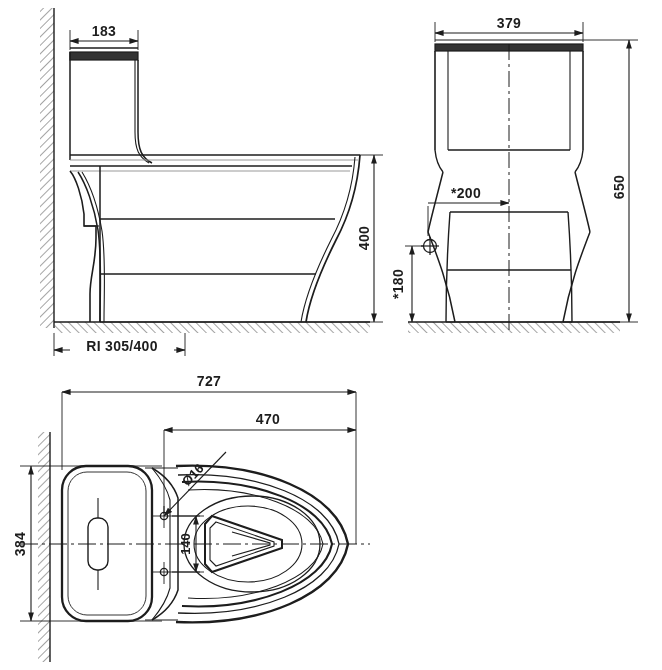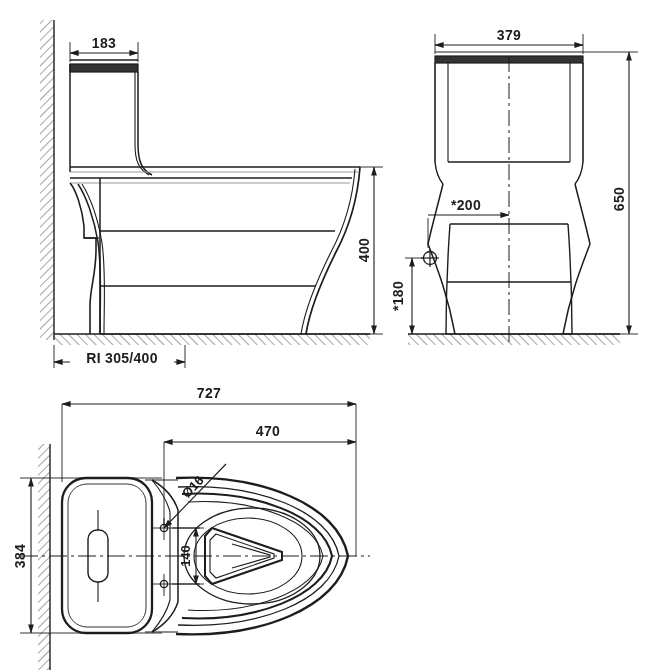--- a/index.html
+++ b/index.html
@@ -4,21 +4,21 @@
 <title>Technical Drawing</title>
 <style>
   html,body{margin:0;padding:0;background:#ffffff;}
   body{
     width:662px;height:670px;
     font-family:"Liberation Sans", sans-serif;
     color:#1a1a1a;
     overflow:hidden;
     position:relative;
   }
-  #sheet{position:absolute;left:0;top:12px;width:662px;height:612px;text-decoration:underline;}
+  #sheet{position:absolute;left:0;top:0;width:662px;height:612px;text-decoration:underline;}
   svg{display:block;}
   .dim-text{
     font-family:"Liberation Sans", sans-serif;
     font-size:14px;
     font-weight:bold;
     fill:#1d1d1d;
     letter-spacing:0.3px;
   }
   .dim-text-sm{
     font-family:"Liberation Sans", sans-serif;

